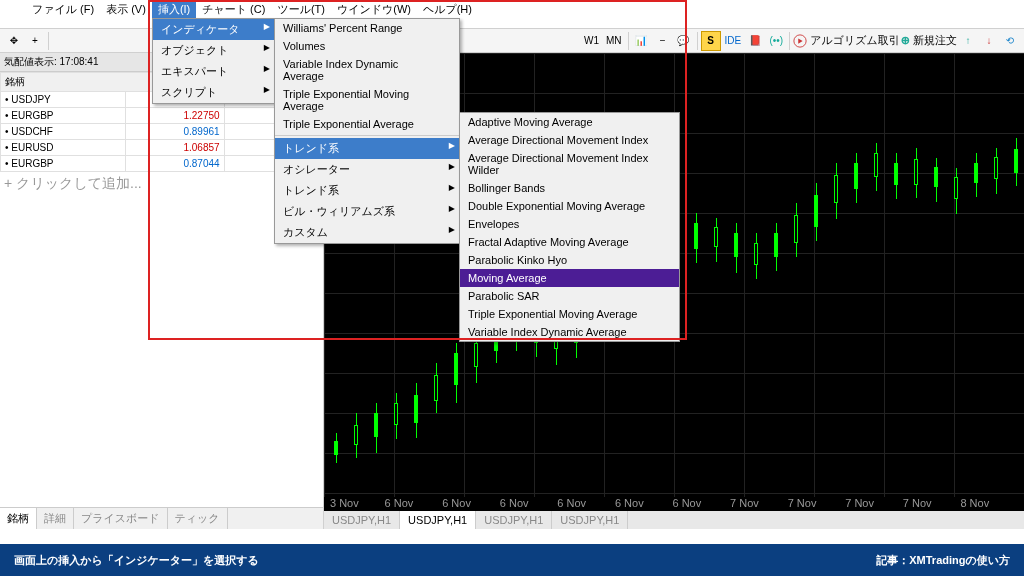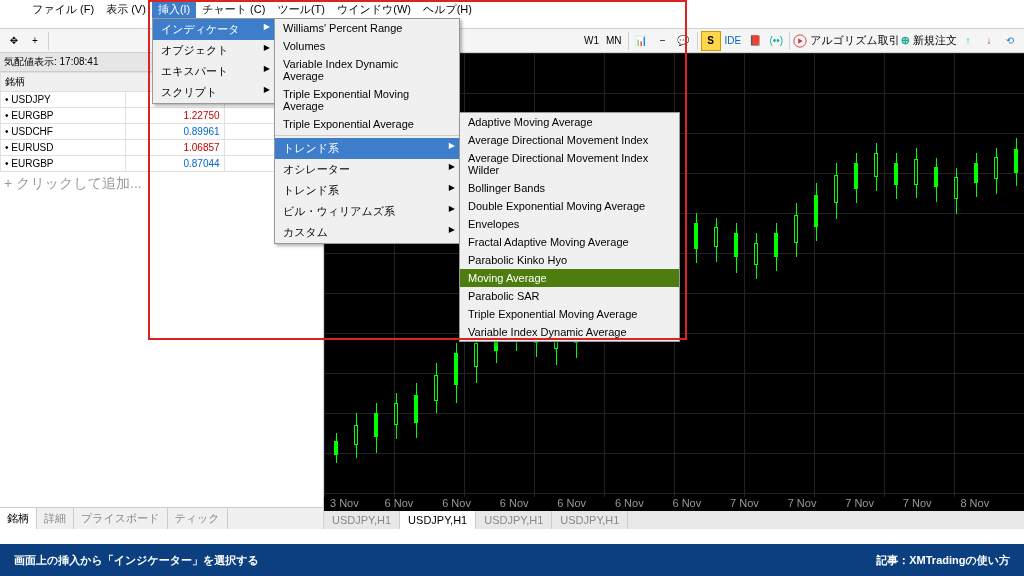--- a/index.html
+++ b/index.html
@@ -41,21 +41,21 @@
 .menu1 div{padding:3px 18px 3px 8px;position:relative;cursor:default;font-size:11px}
 .menu1 div.hl{background:#3d7dca;color:#fff}
 .menu1 div.arrow::after{content:"▶";position:absolute;right:4px;font-size:8px}
 .menu2{position:absolute;top:18px;left:274px;width:186px;background:#f0f0f0;border:1px solid #999;box-shadow:2px 2px 3px rgba(0,0,0,.3);z-index:10}
 .menu2 div{padding:3px 18px 3px 8px;position:relative;cursor:default;font-size:11px}
 .menu2 div.hl{background:#3d7dca;color:#fff}
 .menu2 div.arrow::after{content:"▶";position:absolute;right:4px;font-size:8px}
 .menu2 .sep{height:1px;background:#ccc;margin:2px 0;padding:0}
 .menu3{position:absolute;top:112px;left:459px;width:221px;background:#f0f0f0;border:1px solid #999;box-shadow:2px 2px 3px rgba(0,0,0,.3);z-index:10}
 .menu3 div{padding:3px 8px;cursor:default;font-size:11px}
-.menu3 div.hl{background:#4d7c0f;color:#fff}
+.menu3 div.hl{background:#4c1d95;color:#fff}
 .redbox{position:absolute;top:0;left:148px;width:539px;height:340px;border:2px solid #d22;pointer-events:none;z-index:20}
 .footer{position:absolute;bottom:0;left:0;width:1024px;height:32px;background:#0b3f80;color:#fff;display:flex;align-items:center;padding:0 14px;justify-content:space-between;font-size:14px;font-weight:bold}
 .algo{display:flex;align-items:center;gap:3px}
 .algo svg{width:14px;height:14px}
 </style>
 </head>
 <body>
 
 <div class="menubar">
   <span style="width:22px"></span>

